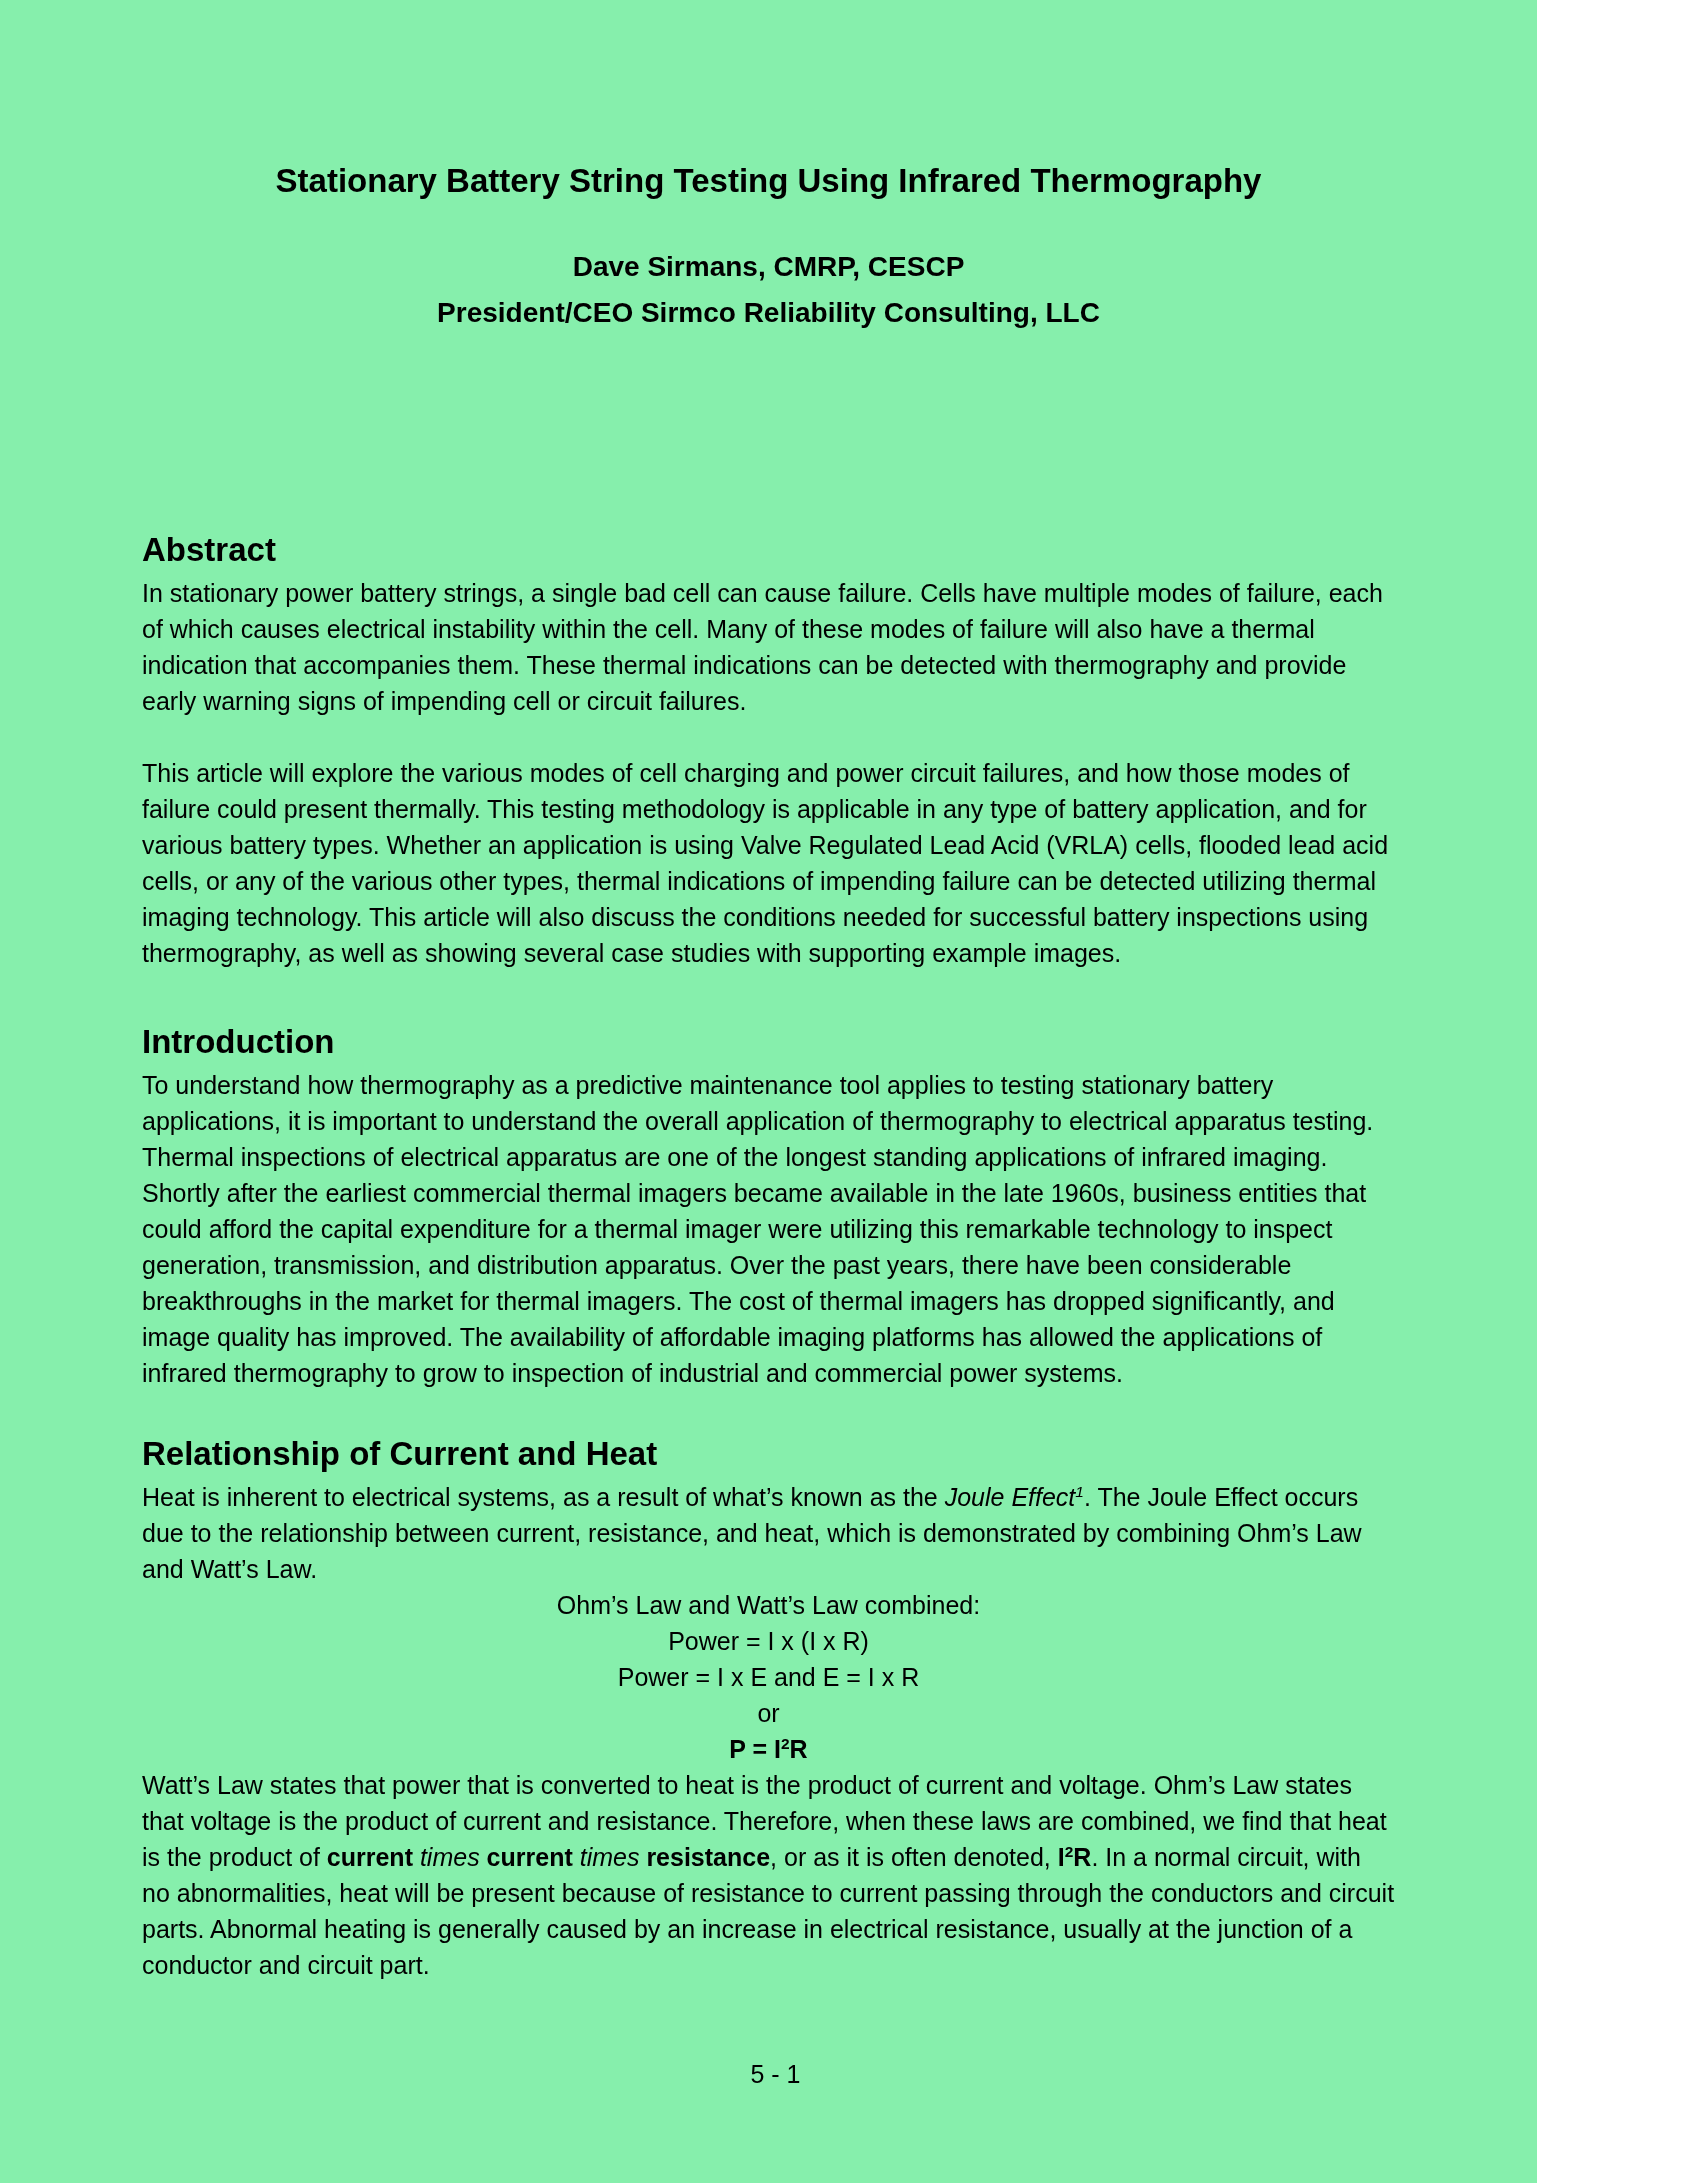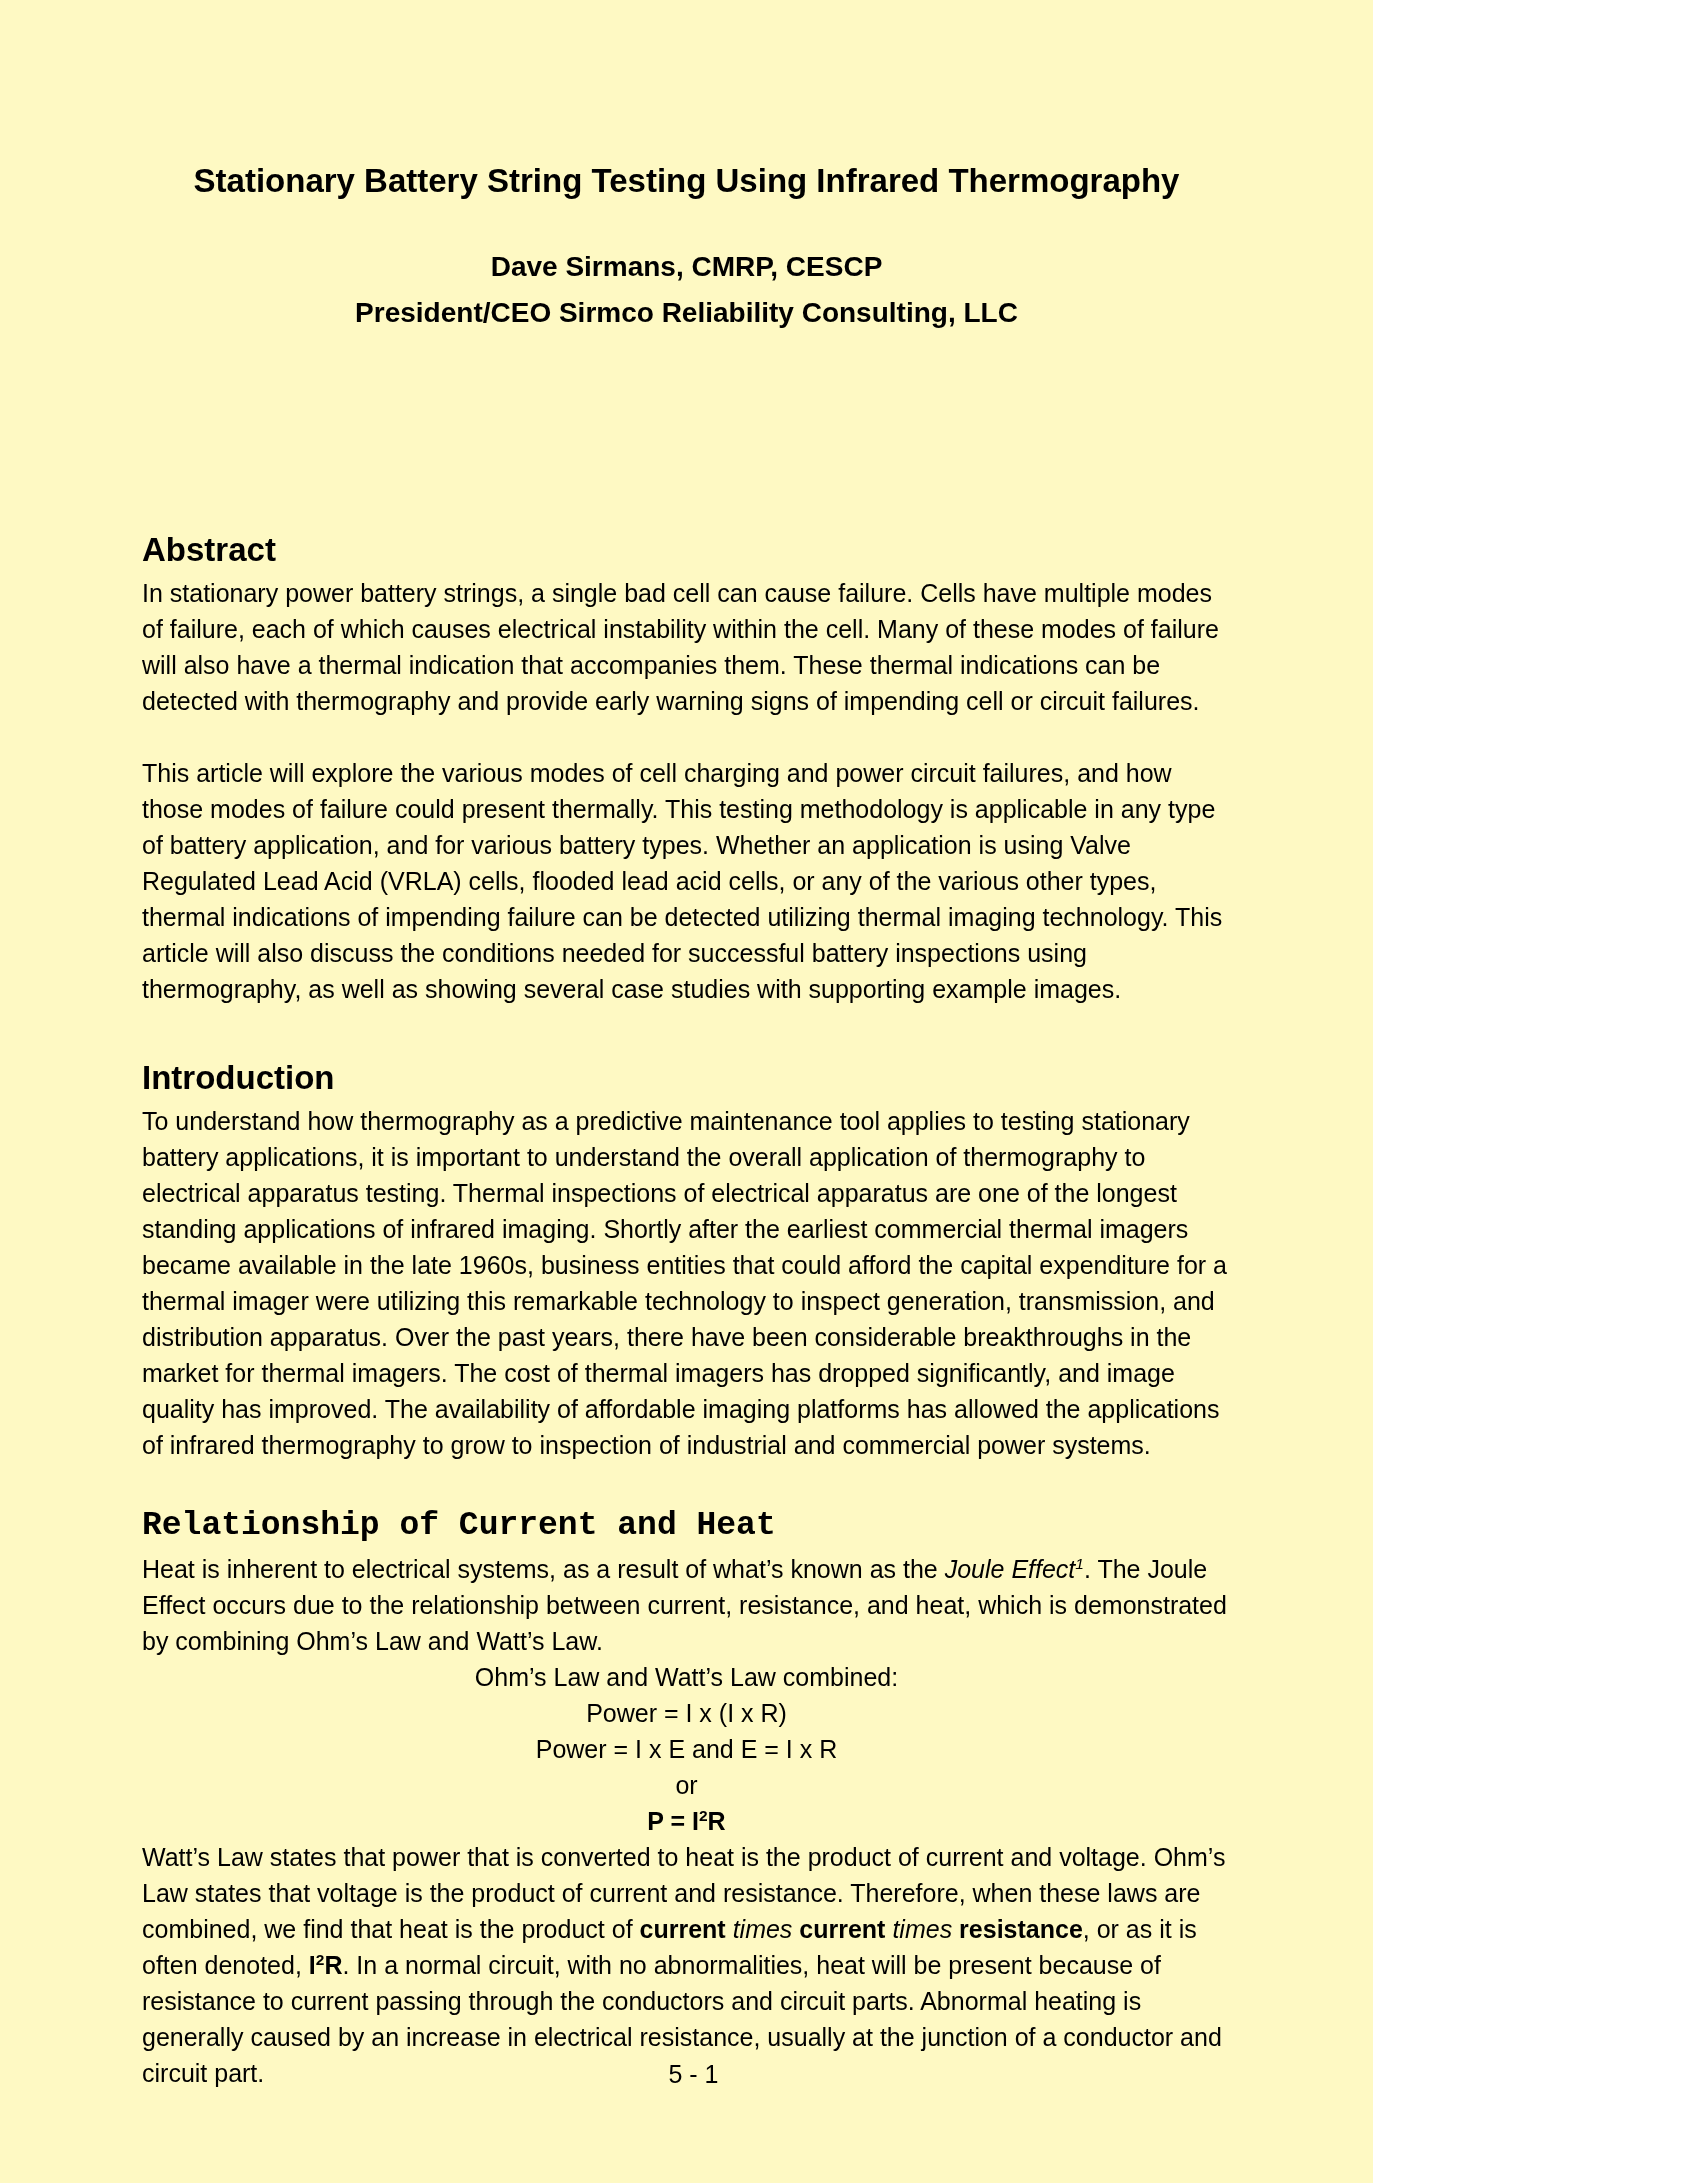--- a/index.html
+++ b/index.html
@@ -1,20 +1,20 @@
 <!DOCTYPE html>
 <html style="font-size:10.6px"><head>
 <meta charset="utf-8">
 <style>
   html, body { margin: 0; padding: 0; background: #fff; }
   .sheet {
     position: relative;
-    width: 1373px;
+    width: 1537px;
     height: 2183px;
-    background: #fef9c3;
+    background: #86efac;
     color: #000000;
     font-family: "Liberation Sans", sans-serif;
     overflow: hidden;
   }
   .content { padding: 0 142px; }
 
   .doc-title {
     margin-top: 159px;
     text-align: center;
     font-weight: 700;
@@ -31,21 +31,21 @@
   .author-block div { margin: 0; }
 
   h2.heading {
     font-weight: 700;
     font-size: 33px;
     line-height: 50px;
     margin: 0;
   }
   #abstract-heading     { margin-top: 189px; }
   #introduction-heading { margin-top: 46px; }
-  #relationship-heading { margin-top: 38px; font-family: Liberation Mono, monospace; }
+  #relationship-heading { margin-top: 38px; }
 
   p.body {
     font-size: 25px;
     line-height: 36px;
     margin: 0;
     text-align: left;
   }
   p.body + p.body { margin-top: 36px; }
 
   .eq-block { margin: 0; }

